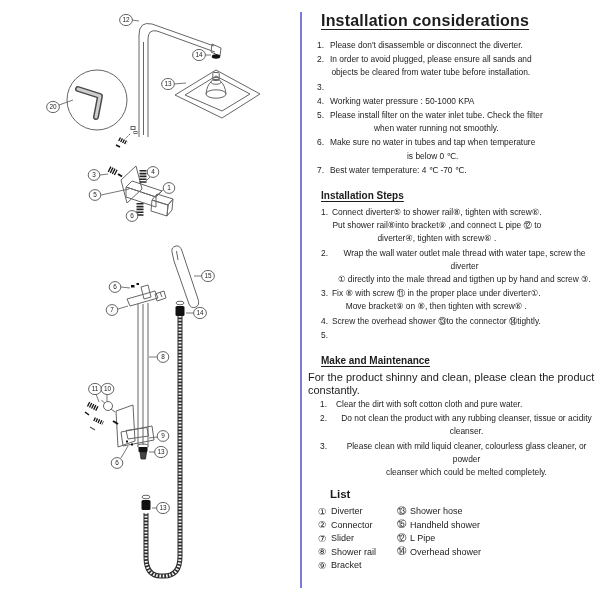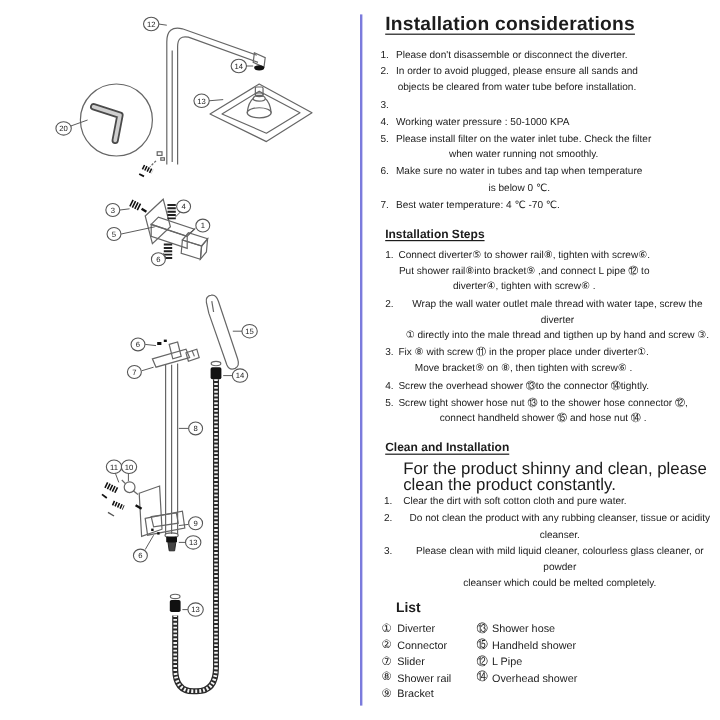--- a/index.html
+++ b/index.html
@@ -20,21 +20,21 @@
   h1{font-size:16px;font-weight:bold;margin:4px 0 9px 13px;text-decoration:underline;text-underline-offset:3px;letter-spacing:0.2px;}
   h2{font-size:10px;font-weight:bold;margin:13px 0 5px 13px;text-decoration:underline;text-underline-offset:2px;}
   h3{font-size:11.5px;font-weight:bold;margin:9px 0 4px 11px;padding-left:11px;}
   .li{display:flex;margin:0 0 1px 9px;font-size:8.4px;line-height:13.2px;}
   .li .n{flex:0 0 13px;}
   .li .t{white-space:pre-line;text-align:center;}
   .steps .li{margin-left:13px;}
   .steps .li .n{flex:0 0 11px;}
   .clean .li .n{flex:0 0 16px;}
   .clean .li{margin-left:12px;}
-  .intro{font-size:14px;line-height:13px;margin:0 0 1px 28px;}
+  .intro{font-size:11px;line-height:13px;margin:0 0 1px 0;}
   .parts{display:flex;margin-left:10px;font-size:9px;}
   .pcol{display:flex;flex-direction:column;}
   .pcol.c1{width:79px;}
   .prow{display:flex;align-items:center;height:13.5px;}
   .prow .pn{flex:0 0 13px;font-size:9.5px;}
 </style>
 </head>
 <body>
 
 <div class="page">
@@ -297,26 +297,24 @@
           <span class="n">3.</span>
           <span class="t">Fix ⑧ with screw ⑪ in the proper place under diverter①.
 Move bracket⑨ on ⑧, then tighten with screw⑥ .</span>
         </div>
       <div class="li">
           <span class="n">4.</span>
           <span class="t">Screw the overhead shower ⑬to the connector ⑭tightly.</span>
         </div>
       <div class="li">
           <span class="n">5.</span>
-          <span class="t">Screw tight shower hose nut ⑬ to the shower hose connector ⑫,
-connect handheld shower ⑮ and hose nut ⑭ .</span>
         </div>
     </div>
 
-    <h2>Clean and Installation</h2>
+    <h2>Make and Maintenance</h2>
     <p class="intro">For the product shinny and clean, please clean the product constantly.</p>
 
     <div class="clean">
       <div class="li">
           <span class="n">1.</span>
           <span class="t">Clear the dirt with soft cotton cloth and pure water.</span>
         </div>
       <div class="li">
           <span class="n">2.</span>
           <span class="t">Do not clean the product with any rubbing cleanser, tissue or acidity cleanser.</span>

